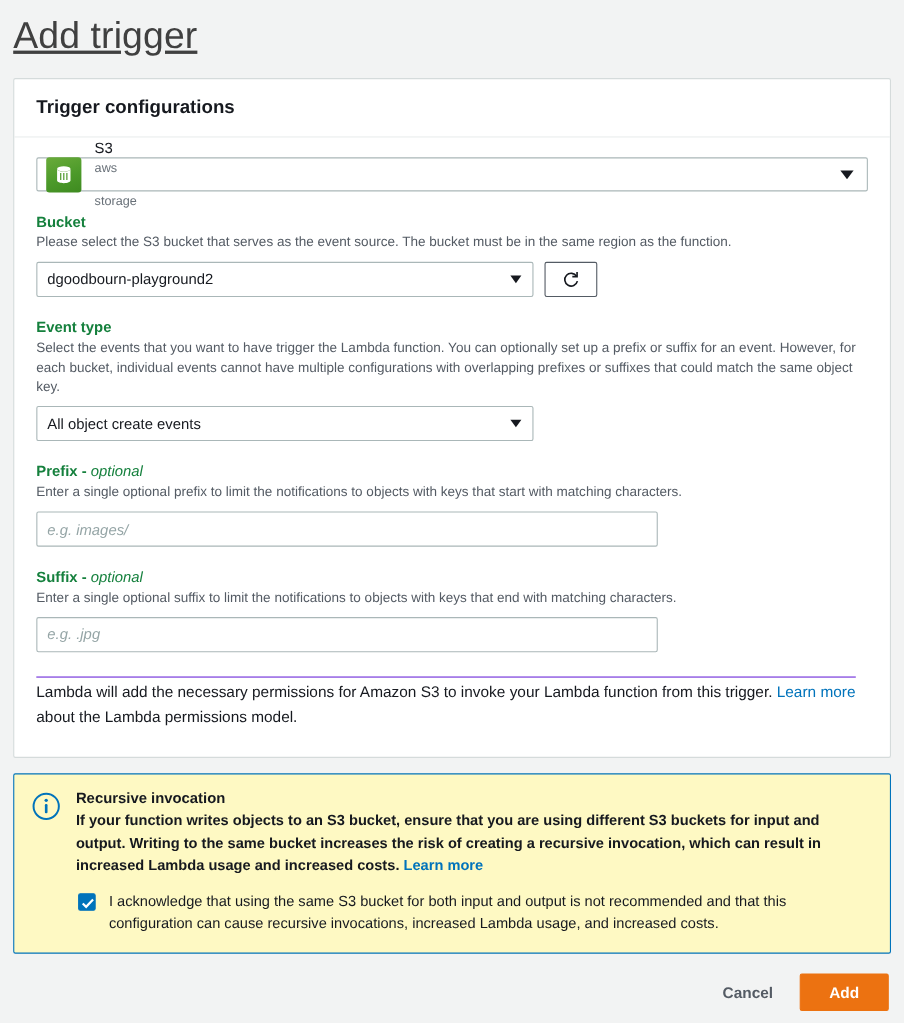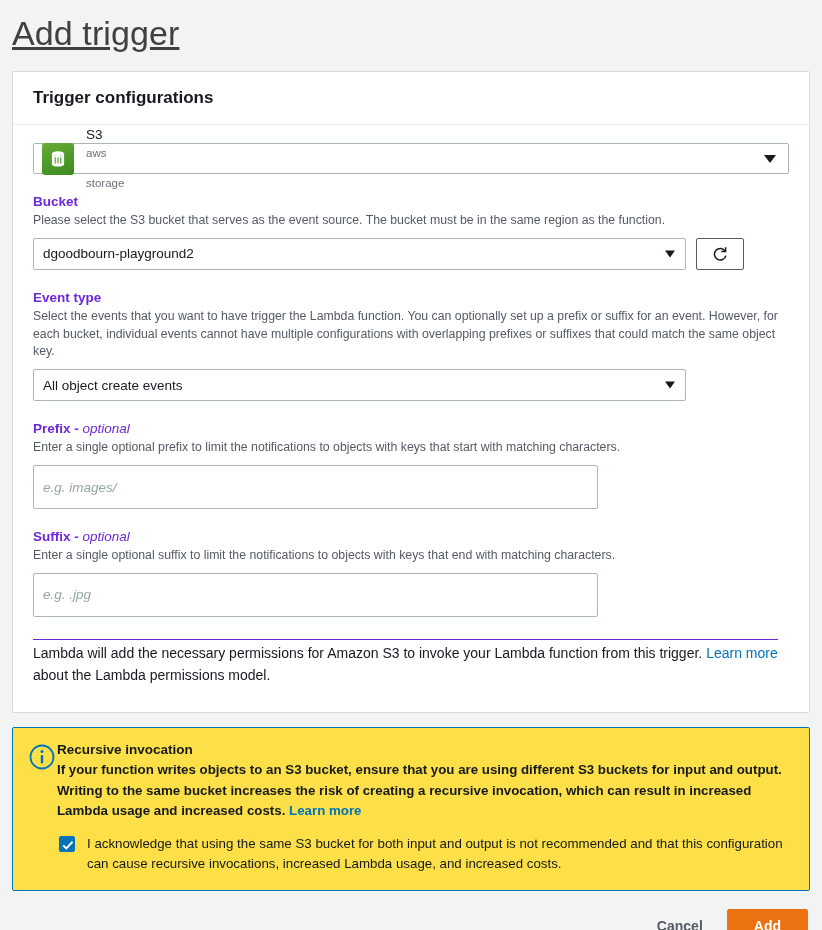--- a/index.html
+++ b/index.html
@@ -97,38 +97,38 @@
     border-left: 6px solid transparent;
     border-right: 6px solid transparent;
     border-top: 8px solid #16191f;
   }
 
   
   .field { margin-top: 20px; }
   .field-label {
     font-size: 13.5px;
     font-weight: bold;
-    color: #6d28d9;
+    color: #15803d;
     margin-bottom: 3px;
   }
   .field-label .optional {
     font-weight: normal;
     font-style: italic;
   }
   .field-desc {
     font-size: 12.3px;
     color: #545b64;
     line-height: 1.45;
     margin-bottom: 8px;
     max-width: 755px;
   }
   .row { display: flex; align-items: center; gap: 10px; }
   .select-box {
     position: relative;
-    width: 653px;
+    width: 452px;
     height: 32px;
     border: 1px solid #aab7b8;
     border-radius: 2px;
     background: #fff;
     display: flex;
     align-items: center;
     padding: 0 30px 0 9px;
     font-size: 13.5px;
     color: #16191f;
     cursor: pointer;
@@ -149,21 +149,21 @@
     border: 1px solid #545b64;
     border-radius: 2px;
     background: #fff;
     display: flex;
     align-items: center;
     justify-content: center;
     cursor: pointer;
   }
   .text-input {
     width: 565px;
-    height: 44px;
+    height: 32px;
     border: 1px solid #aab7b8;
     border-radius: 2px;
     background: #fff;
     padding: 0 9px;
     font-size: 13.5px;
     font-family: "Liberation Sans", sans-serif;
     color: #16191f;
   }
   .text-input::placeholder {
     color: #95a5a6;
@@ -180,26 +180,26 @@
   }
   a.link {
     color: #0073bb;
     text-decoration: none;
     cursor: pointer;
   }
 
   
   .alert {
     margin-top: 14px;
-    background: #fde047;
+    background: #fef9c3;
     border: 1px solid #0073bb;
     border-radius: 2px;
     display: flex;
     padding: 14px 16px 16px 16px;
-    gap: 2px;
+    gap: 14px;
   }
   .info-icon {
     flex: none;
     width: 26px;
     height: 26px;
     margin-top: 2px;
   }
   .alert-body { flex: 1; }
   .alert-title {
     font-size: 13.5px;

